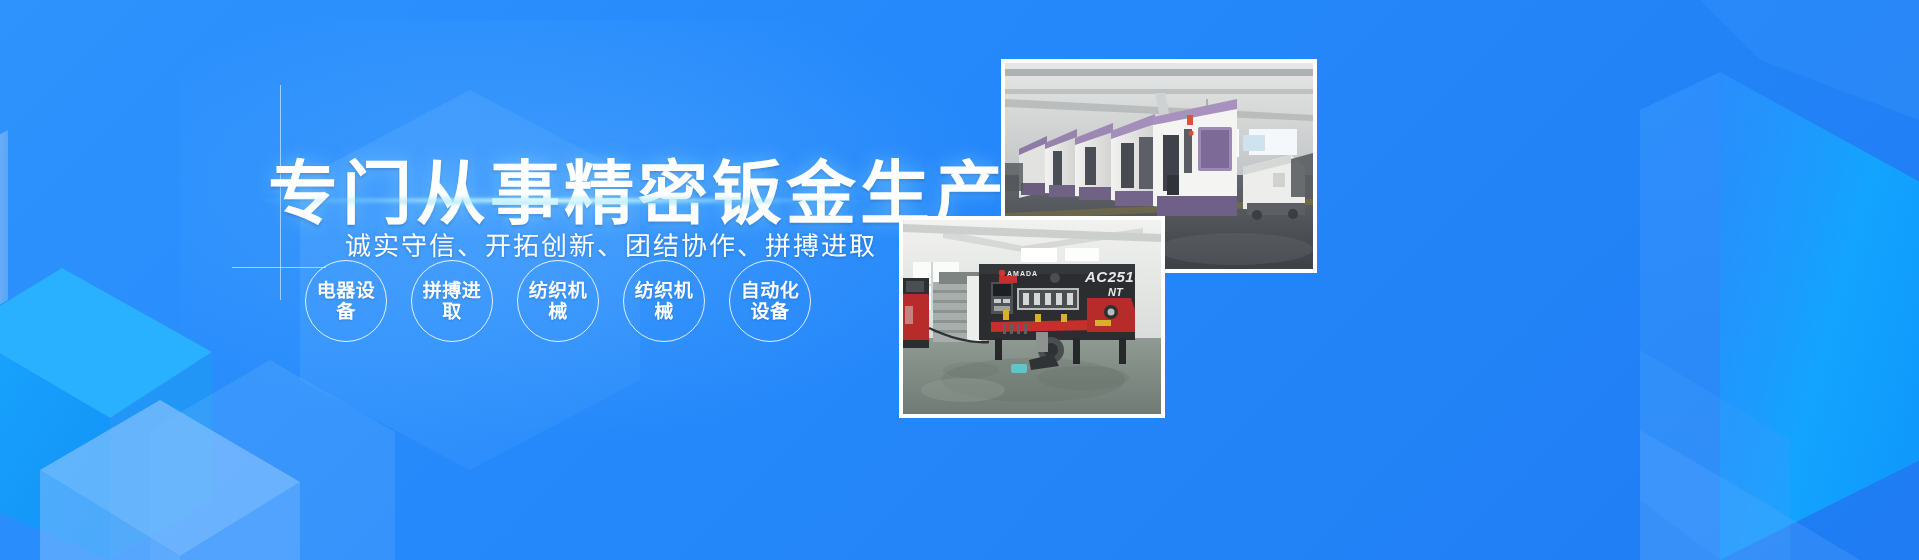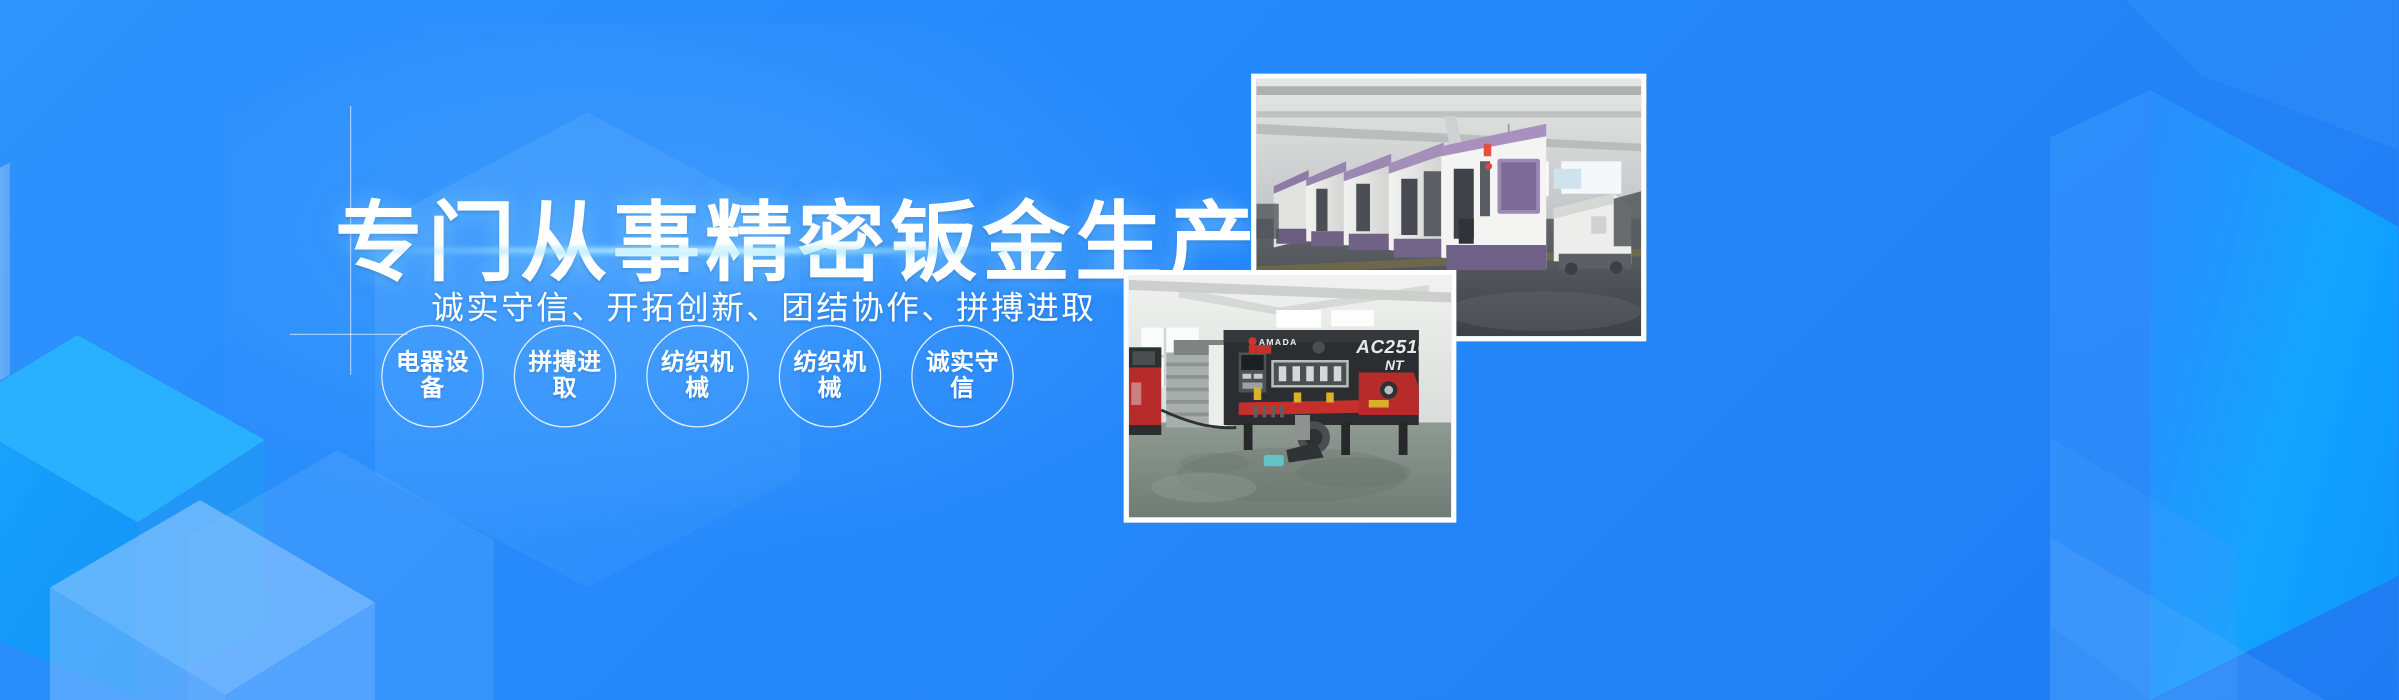--- a/index.html
+++ b/index.html
@@ -171,21 +171,21 @@
     <div class="badge">
       <span>拼搏进取</span>
     </div>
     <div class="badge">
       <span>纺织机械</span>
     </div>
     <div class="badge">
       <span>纺织机械</span>
     </div>
     <div class="badge">
-      <span>诚实守信</span>
+      <span>自动化设备</span>
     </div>
   </div>
 
   <div class="photo photo-top">
     <svg viewBox="0 0 308 206" preserveAspectRatio="xMidYMid slice" xmlns="http://www.w3.org/2000/svg" aria-hidden="true">
       <defs>
         <linearGradient id="pfloor" x1="0" y1="0" x2="0" y2="1">
           <stop offset="0" stop-color="#63666a"></stop>
           <stop offset="1" stop-color="#3d4044"></stop>
         </linearGradient>

